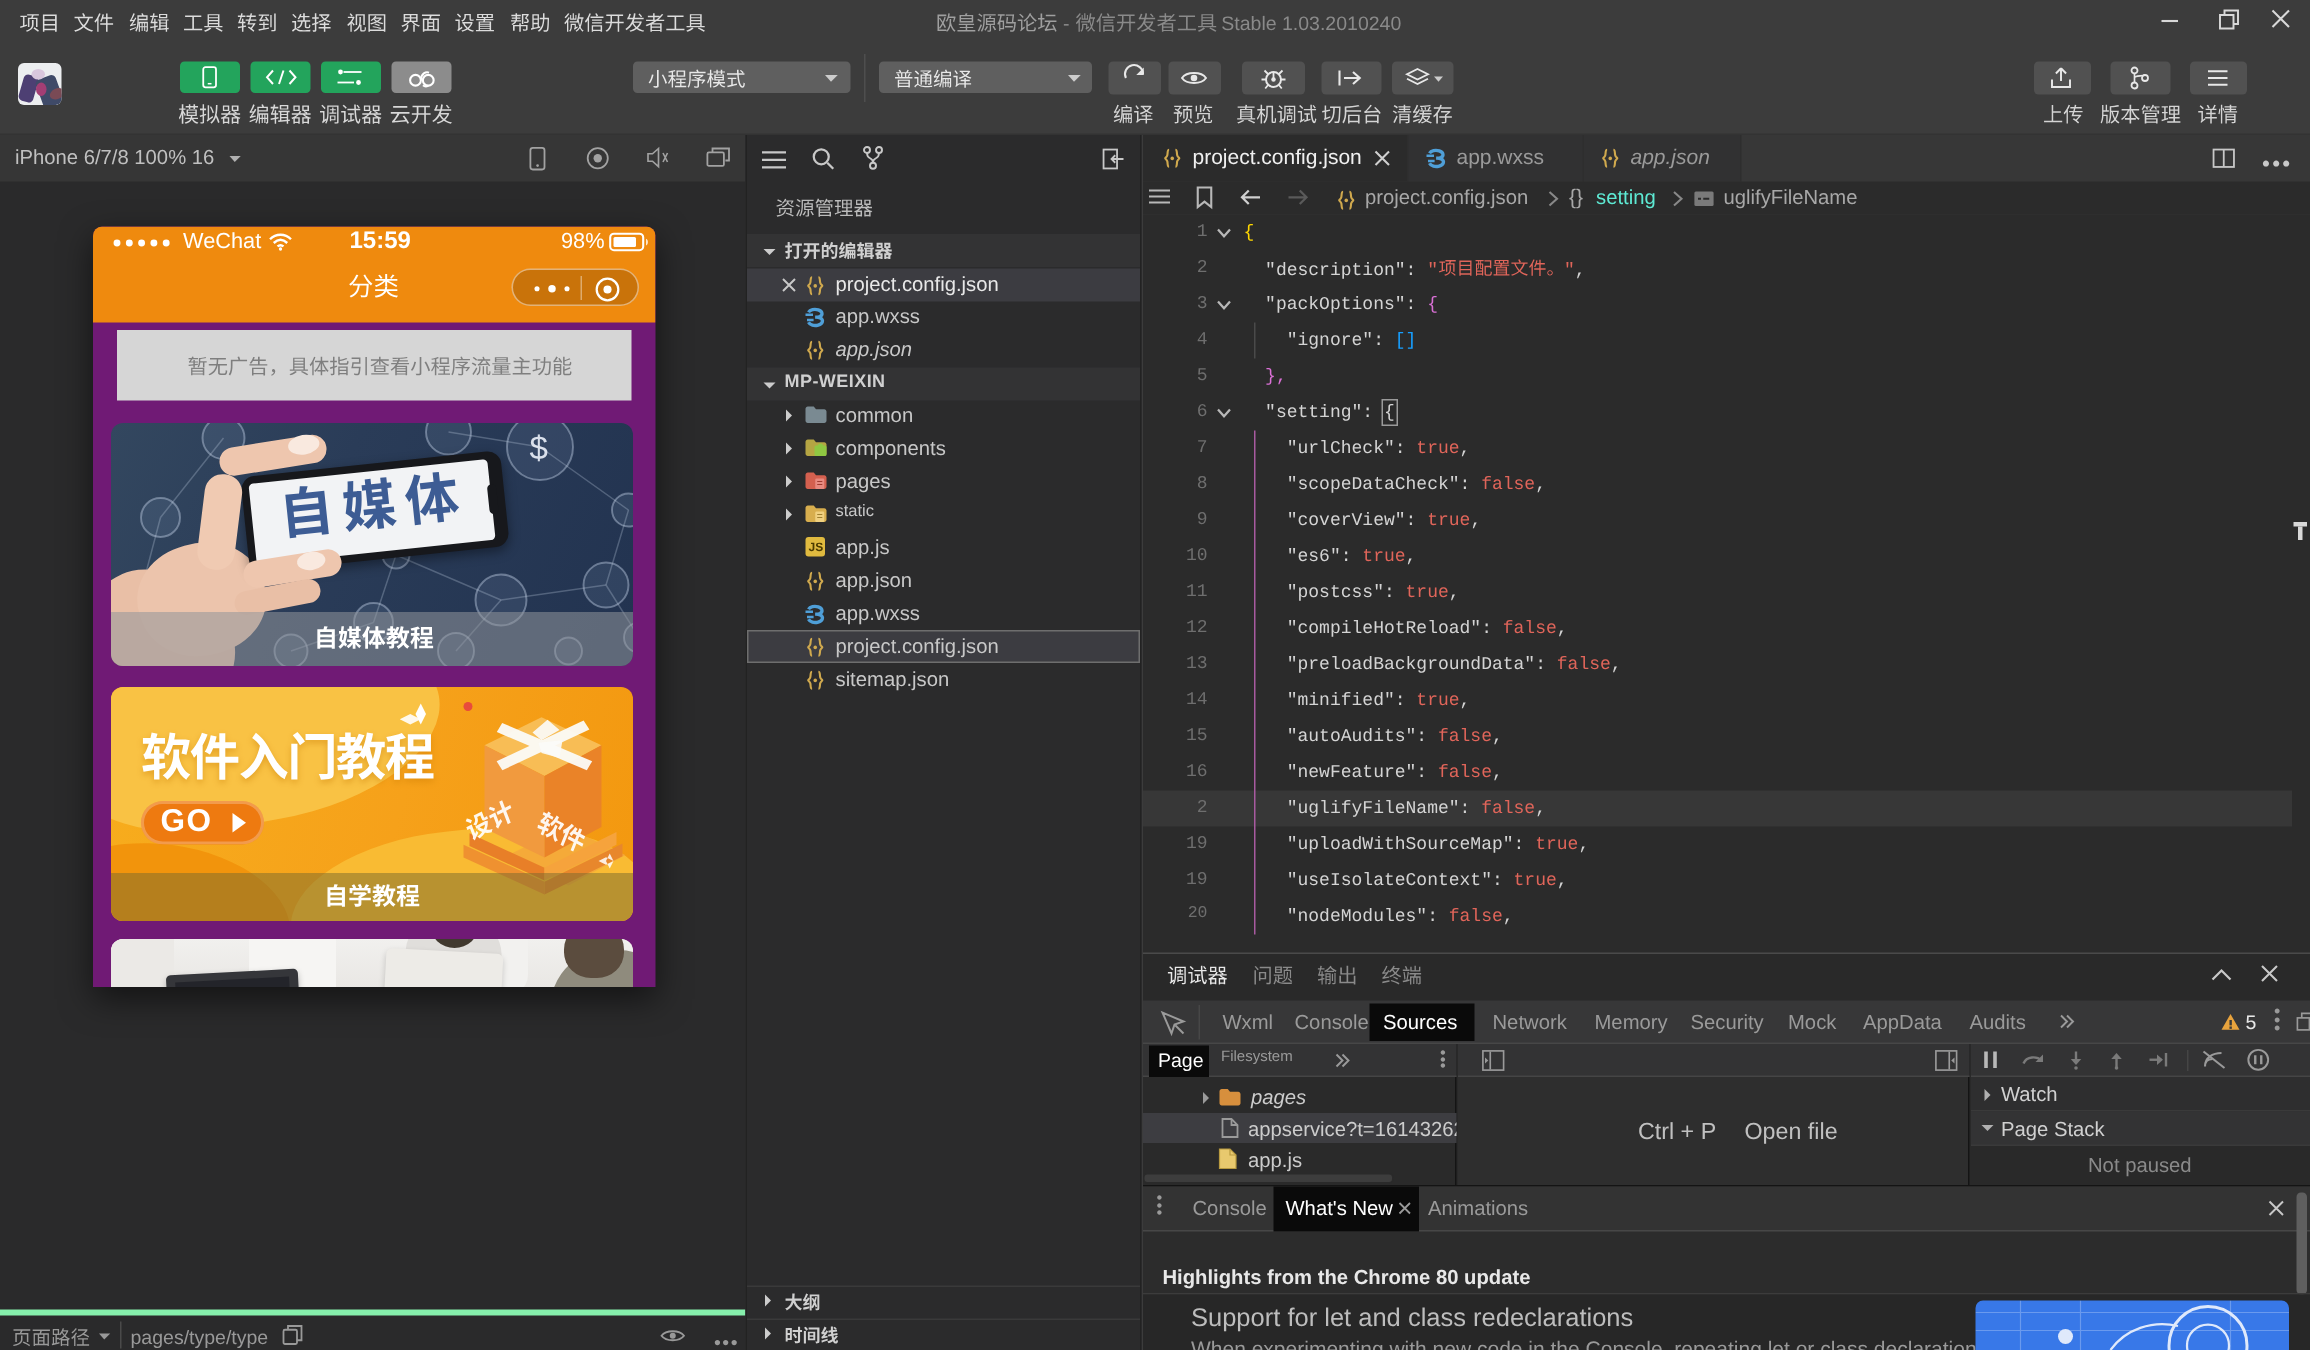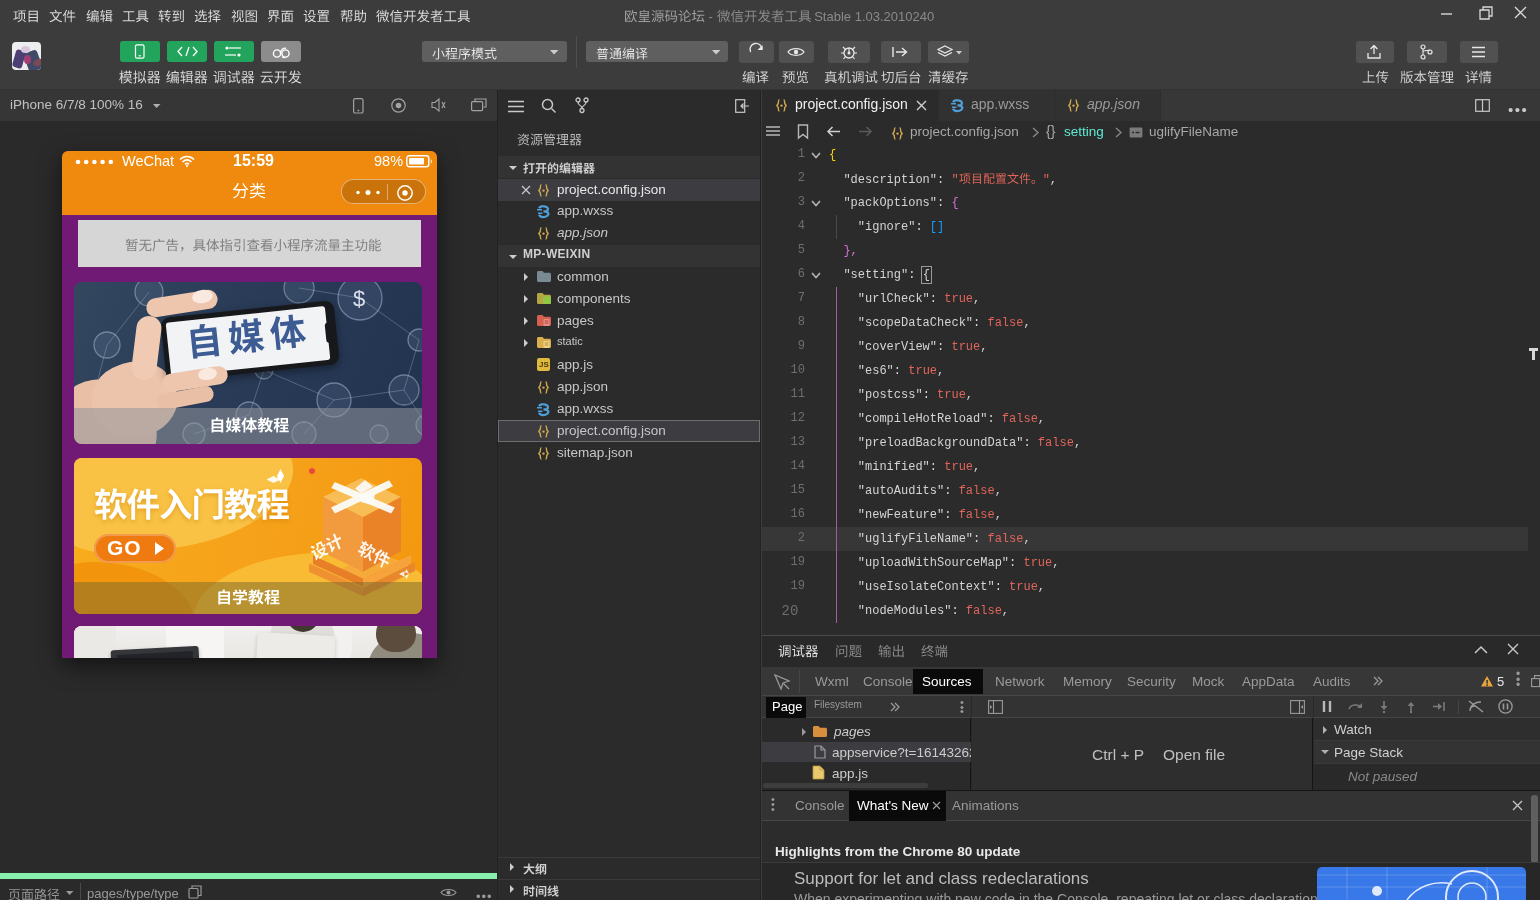--- a/index.html
+++ b/index.html
@@ -426,21 +426,21 @@
             </svg></div>
   <div class="abs" style="left:221px;top:36px"><svg style="display:inline-block;vertical-align:-1.5px;" width="25" height="12" viewBox="0 -11.0 25 12.5">
               <path d="M8.4 -9.9C9 -9.3 9.7 -8.5 10 -8L10.8 -8.5C10.4 -9 9.7 -9.8 9.1 -10.3ZM1.8 -6.5C1.9 -6.7 2.4 -6.8 3.1 -6.8L4.9 -6.8C4.1 -4.2 2.7 -2.1 0.4 -0.7C0.6 -0.6 1 -0.2 1.1 0C2.7 -1 3.9 -2.3 4.8 -3.8C5.3 -2.9 5.9 -2.1 6.6 -1.4C5.6 -0.6 4.3 -0.1 3 0.2C3.2 0.4 3.4 0.8 3.5 1C4.9 0.6 6.2 0.1 7.4 -0.8C8.5 0.1 9.9 0.7 11.5 1C11.6 0.8 11.9 0.4 12.1 0.2C10.5 -0.1 9.2 -0.6 8.1 -1.4C9.2 -2.3 10 -3.6 10.6 -5.2L9.9 -5.5L9.7 -5.4L5.5 -5.4C5.7 -5.8 5.8 -6.3 6 -6.8L11.6 -6.8L11.6 -7.7L6.2 -7.7C6.4 -8.5 6.6 -9.4 6.7 -10.4L5.7 -10.6C5.5 -9.5 5.4 -8.6 5.1 -7.7L2.9 -7.7C3.2 -8.3 3.6 -9.2 3.8 -10L2.8 -10.2C2.6 -9.2 2.1 -8.2 2 -7.9C1.8 -7.7 1.7 -7.5 1.5 -7.4C1.6 -7.2 1.8 -6.7 1.8 -6.5ZM7.4 -1.9C6.5 -2.7 5.8 -3.5 5.3 -4.5L9.3 -4.5C8.8 -3.5 8.2 -2.6 7.4 -1.9ZM17.9 -9.9L17.9 -3.2L18.8 -3.2L18.8 -9.1L22.6 -9.1L22.6 -3.2L23.5 -3.2L23.5 -9.9ZM13 -1.2L13.2 -0.3C14.4 -0.7 16 -1.2 17.5 -1.6L17.4 -2.5L15.8 -2L15.8 -5.2L17.1 -5.2L17.1 -6L15.8 -6L15.8 -8.8L17.3 -8.8L17.3 -9.7L13.2 -9.7L13.2 -8.8L14.9 -8.8L14.9 -6L13.4 -6L13.4 -5.2L14.9 -5.2L14.9 -1.7C14.2 -1.6 13.6 -1.4 13 -1.2ZM20.2 -8L20.2 -5.6C20.2 -3.6 19.8 -1.3 16.6 0.4C16.8 0.5 17.1 0.9 17.2 1C19.3 -0.1 20.3 -1.5 20.8 -3L20.8 -0.4C20.8 0.5 21.1 0.7 22 0.7L23.1 0.7C24.2 0.7 24.3 0.2 24.4 -1.8C24.2 -1.9 23.9 -2 23.7 -2.2C23.6 -0.4 23.5 -0 23.1 -0L22.1 -0C21.7 -0 21.6 -0.1 21.6 -0.5L21.6 -3.5L20.9 -3.5C21 -4.2 21.1 -4.9 21.1 -5.6L21.1 -8Z" fill="#565656"></path>
             </svg></div>
   <div class="abs" style="left:316px;top:36px"><svg style="display:inline-block;vertical-align:-1.5px;" width="25" height="12" viewBox="0 -11.0 25 12.5">
               <path d="M8.8 -9.7C9.5 -9 10.4 -8.1 10.8 -7.5L11.5 -8.1C11.1 -8.7 10.2 -9.6 9.5 -10.2ZM10.4 -5.3C10 -4.5 9.4 -3.8 8.8 -3C8.5 -3.9 8.4 -4.9 8.2 -5.9L11.8 -5.9L11.8 -6.8L8.1 -6.8C8 -7.9 8 -9.1 8 -10.4L7 -10.4C7 -9.2 7.1 -8 7.2 -6.8L4.3 -6.8L4.3 -9C5.1 -9.2 5.8 -9.3 6.4 -9.6L5.8 -10.4C4.5 -9.9 2.5 -9.5 0.8 -9.2C0.9 -9 1 -8.7 1.1 -8.4C1.8 -8.5 2.6 -8.7 3.4 -8.8L3.4 -6.8L0.7 -6.8L0.7 -5.9L3.4 -5.9L3.4 -3.7L0.5 -3.1L0.8 -2.2L3.4 -2.8L3.4 -0.2C3.4 0 3.3 0.1 3.1 0.1C2.9 0.1 2.1 0.1 1.3 0.1C1.5 0.3 1.6 0.8 1.7 1C2.7 1 3.4 1 3.8 0.8C4.2 0.7 4.3 0.4 4.3 -0.2L4.3 -3L6.6 -3.5L6.6 -4.4L4.3 -3.9L4.3 -5.9L7.3 -5.9C7.4 -4.5 7.7 -3.3 8 -2.2C7.1 -1.4 6.1 -0.7 5 -0.2C5.2 -0 5.5 0.3 5.6 0.5C6.6 0 7.5 -0.6 8.3 -1.3C8.8 0.2 9.6 1 10.6 1C11.6 1 11.9 0.4 12.1 -1.7C11.8 -1.7 11.5 -2 11.3 -2.2C11.2 -0.6 11.1 0.1 10.7 0.1C10.1 0.1 9.5 -0.7 9.1 -2C9.9 -2.9 10.7 -3.9 11.2 -5ZM19.4 -5.3C20.1 -4.4 20.9 -3.1 21.3 -2.4L22.1 -2.9C21.7 -3.6 20.8 -4.8 20.1 -5.7ZM15.5 -10.5C15.4 -9.9 15.2 -9.1 15 -8.5L13.6 -8.5L13.6 0.7L14.4 0.7L14.4 -0.3L17.9 -0.3L17.9 -8.5L15.8 -8.5C16.1 -9 16.3 -9.7 16.5 -10.4ZM14.4 -7.7L17.1 -7.7L17.1 -5L14.4 -5ZM14.4 -1.2L14.4 -4.2L17.1 -4.2L17.1 -1.2ZM20 -10.6C19.6 -8.8 18.9 -7.1 18 -6C18.3 -5.9 18.6 -5.6 18.8 -5.5C19.2 -6.1 19.6 -6.8 20 -7.7L23.2 -7.7C23.1 -2.7 22.9 -0.7 22.5 -0.3C22.3 -0.1 22.2 -0.1 21.9 -0.1C21.6 -0.1 20.9 -0.1 20.1 -0.2C20.2 0.1 20.3 0.5 20.4 0.7C21.1 0.8 21.8 0.8 22.2 0.8C22.7 0.7 23 0.6 23.2 0.2C23.7 -0.4 23.9 -2.3 24.1 -8.1C24.1 -8.2 24.1 -8.5 24.1 -8.5L20.3 -8.5C20.5 -9.1 20.7 -9.7 20.9 -10.4Z" fill="#565656"></path>
             </svg></div>
 </div>
 
 </div>
-<div class="abs" style="left:0;top:783px;width:497px;height:27px;border-top:6px solid #86efac">
+<div class="abs" style="left:0;top:783px;width:497px;height:27px;border-top:4px solid #86efac">
   <div class="abs" style="left:8px;top:6px"><svg style="display:inline-block;vertical-align:-1.6px;" width="52" height="13" viewBox="0 -11.4 52 13.0">
             <path d="M6 -6L6 -3.7C6 -2.3 5.5 -0.7 0.7 0.2C0.9 0.5 1.1 0.8 1.2 1C6.3 -0.1 7 -1.9 7 -3.6L7 -6ZM7.1 -1.4C8.6 -0.7 10.6 0.4 11.5 1.1L12.1 0.3C11.1 -0.4 9.1 -1.4 7.7 -2.1ZM2.2 -7.7L2.2 -1.7L3.2 -1.7L3.2 -6.8L9.9 -6.8L9.9 -1.7L10.9 -1.7L10.9 -7.7L6.2 -7.7C6.5 -8.2 6.7 -8.7 7 -9.3L12.2 -9.3L12.2 -10.2L1 -10.2L1 -9.3L5.8 -9.3C5.7 -8.8 5.4 -8.2 5.2 -7.7ZM18.1 -4.3L20.8 -4.3L20.8 -2.9L18.1 -2.9ZM18.1 -5.1L18.1 -6.6L20.8 -6.6L20.8 -5.1ZM18.1 -2.1L20.8 -2.1L20.8 -0.6L18.1 -0.6ZM13.8 -10.1L13.8 -9.1L18.8 -9.1C18.7 -8.6 18.5 -8 18.4 -7.5L14.4 -7.5L14.4 1L15.3 1L15.3 0.4L23.7 0.4L23.7 1L24.6 1L24.6 -7.5L19.4 -7.5L19.9 -9.1L25.3 -9.1L25.3 -10.1ZM15.3 -0.6L15.3 -6.6L17.2 -6.6L17.2 -0.6ZM23.7 -0.6L21.7 -0.6L21.7 -6.6L23.7 -6.6ZM28 -9.5L30.5 -9.5L30.5 -7.2L28 -7.2ZM26.5 -0.5L26.7 0.4C28 0.1 29.9 -0.4 31.7 -0.8L31.6 -1.7L29.9 -1.3L29.9 -3.6L31.3 -3.6C31.4 -3.4 31.6 -3.2 31.7 -3C32 -3.1 32.3 -3.2 32.5 -3.4L32.5 1L33.4 1L33.4 0.5L36.7 0.5L36.7 1L37.6 1L37.6 -3.3L38 -3.1C38.2 -3.4 38.5 -3.8 38.6 -4C37.5 -4.4 36.5 -5.1 35.7 -5.9C36.5 -6.9 37.2 -8 37.6 -9.4L37 -9.6L36.8 -9.6L34.3 -9.6C34.4 -10 34.6 -10.3 34.7 -10.7L33.8 -10.9C33.3 -9.4 32.4 -7.9 31.4 -6.9L31.4 -10.4L27.2 -10.4L27.2 -6.4L29 -6.4L29 -1.1L28 -0.9L28 -5.1L27.2 -5.1L27.2 -0.7ZM33.4 -0.3L33.4 -2.8L36.7 -2.8L36.7 -0.3ZM36.4 -8.7C36 -7.9 35.6 -7.2 35 -6.6C34.5 -7.2 34.1 -7.9 33.7 -8.5L33.9 -8.7ZM33.1 -3.7C33.8 -4.1 34.5 -4.6 35.1 -5.2C35.6 -4.7 36.3 -4.1 37 -3.7ZM34.5 -5.9C33.6 -5 32.6 -4.3 31.5 -3.9L31.5 -4.5L29.9 -4.5L29.9 -6.4L31.4 -6.4L31.4 -6.8C31.6 -6.6 31.9 -6.4 32.1 -6.2C32.5 -6.6 32.9 -7.1 33.3 -7.7C33.6 -7.1 34 -6.5 34.5 -5.9ZM42.3 -10.9C41.8 -10 40.7 -8.9 39.6 -8.2C39.8 -8 40.1 -7.6 40.2 -7.4C41.3 -8.2 42.5 -9.4 43.3 -10.5ZM44 -10.2L44 -9.3L49 -9.3C47.7 -7.6 45.2 -6.2 43.1 -5.5C43.3 -5.3 43.5 -4.9 43.6 -4.7C44.9 -5.1 46.2 -5.8 47.4 -6.6C48.6 -6.1 50.1 -5.3 50.9 -4.8L51.4 -5.6C50.7 -6 49.4 -6.7 48.2 -7.2C49.2 -8 50 -8.9 50.5 -9.9L49.8 -10.3L49.6 -10.2ZM44 -4.3L44 -3.4L46.9 -3.4L46.9 -0.2L43.2 -0.2L43.2 0.7L51.4 0.7L51.4 -0.2L47.8 -0.2L47.8 -3.4L50.7 -3.4L50.7 -4.3ZM42.6 -8C41.8 -6.7 40.6 -5.3 39.5 -4.5C39.6 -4.3 39.9 -3.8 40 -3.5C40.4 -3.9 40.9 -4.4 41.4 -4.8L41.4 1L42.3 1L42.3 -6C42.7 -6.6 43.1 -7.1 43.4 -7.7Z" fill="#999999"></path>
           </svg></div>
   <svg class="abs" style="left:66px;top:12px" width="8" height="5">
           <path d="M0 0l3.5 4L7.5 0z" fill="#999"></path>
         </svg>
   <div class="abs" style="left:80px;top:4px;width:1px;height:18px;background:#4a4a4a"></div>
   <span class="abs" style="left:87px;top:7px;color:#999;font-size:13px">pages/type/type</span>
   <svg class="abs" style="left:188px;top:6px" width="14" height="14">
           <rect x="1" y="3.5" width="9" height="9.5" rx="1" fill="none" stroke="#999" stroke-width="1.2"></rect>
@@ -690,21 +690,21 @@
     <div class="abs" style="left:829px;top:483px;white-space:pre;font-family:'Liberation Mono',monospace;font-size:12px;line-height:16px">    <span style="color:#d4d4d4">"autoAudits"</span><span style="color:#d4d4d4">: </span><span style="color:#e0655a">false</span><span style="color:#d4d4d4">,</span></div>
     <div class="abs" style="left:775px;top:507px;width:30px;text-align:right;color:#6e6e6e;font-family:'Liberation Mono',monospace;font-size:12px">16</div>
     <div class="abs" style="left:829px;top:507px;white-space:pre;font-family:'Liberation Mono',monospace;font-size:12px;line-height:16px">    <span style="color:#d4d4d4">"newFeature"</span><span style="color:#d4d4d4">: </span><span style="color:#e0655a">false</span><span style="color:#d4d4d4">,</span></div>
     <div class="abs" style="left:762px;top:527px;width:766px;height:24px;background:#373737"></div>
     <div class="abs" style="left:775px;top:531px;width:30px;text-align:right;color:#6e6e6e;font-family:'Liberation Mono',monospace;font-size:12px">2</div>
     <div class="abs" style="left:829px;top:531px;white-space:pre;font-family:'Liberation Mono',monospace;font-size:12px;line-height:16px">    <span style="color:#d4d4d4">"uglifyFileName"</span><span style="color:#d4d4d4">: </span><span style="color:#e0655a">false</span><span style="color:#d4d4d4">,</span></div>
     <div class="abs" style="left:775px;top:555px;width:30px;text-align:right;color:#6e6e6e;font-family:'Liberation Mono',monospace;font-size:12px">19</div>
     <div class="abs" style="left:829px;top:555px;white-space:pre;font-family:'Liberation Mono',monospace;font-size:12px;line-height:16px">    <span style="color:#d4d4d4">"uploadWithSourceMap"</span><span style="color:#d4d4d4">: </span><span style="color:#e0655a">true</span><span style="color:#d4d4d4">,</span></div>
     <div class="abs" style="left:775px;top:579px;width:30px;text-align:right;color:#6e6e6e;font-family:'Liberation Mono',monospace;font-size:12px">19</div>
     <div class="abs" style="left:829px;top:579px;white-space:pre;font-family:'Liberation Mono',monospace;font-size:12px;line-height:16px">    <span style="color:#d4d4d4">"useIsolateContext"</span><span style="color:#d4d4d4">: </span><span style="color:#e0655a">true</span><span style="color:#d4d4d4">,</span></div>
-    <div class="abs" style="left:775px;top:603px;width:30px;text-align:center;color:#6e6e6e;font-family:'Liberation Mono',monospace;font-size:14px">20</div>
+    <div class="abs" style="left:775px;top:603px;width:30px;text-align:right;color:#6e6e6e;font-family:'Liberation Mono',monospace;font-size:11px">20</div>
     <div class="abs" style="left:829px;top:603px;white-space:pre;font-family:'Liberation Mono',monospace;font-size:12px;line-height:16px">    <span style="color:#d4d4d4">"nodeModules"</span><span style="color:#d4d4d4">: </span><span style="color:#e0655a">false</span><span style="color:#d4d4d4">,</span></div>
     <div class="abs" style="left:836px;top:215px;width:1px;height:24px;background:#4a4a4a"></div>
     <div class="abs" style="left:836px;top:287px;width:1px;height:336px;background:#a85aa0"></div>
     <div class="abs" style="left:1529px;top:348px;width:9px;height:3px;background:#d8d8d8"></div>
     <div class="abs" style="left:1532px;top:351px;width:3px;height:9px;background:#d8d8d8"></div>
     <div class="abs" style="left:762px;top:635px;width:778px;height:265px;background:#292929;border-top:1px solid #4a4a4a"></div>
     <div class="abs" style="left:778px;top:642px"><svg style="display:inline-block;vertical-align:-1.6px;" width="40" height="14" viewBox="0 -11.9 40 13.5">
         <path d="M1.4 -10.4C2.1 -9.8 3.1 -8.9 3.5 -8.3L4.2 -9C3.7 -9.6 2.8 -10.4 2.1 -11ZM0.6 -7.1L0.6 -6.1L2.5 -6.1L2.5 -1.4C2.5 -0.7 2 -0.2 1.7 0C1.9 0.2 2.2 0.5 2.4 0.7C2.5 0.5 2.9 0.2 4.7 -1.2C4.5 -0.6 4.2 0 3.8 0.5C4 0.6 4.4 0.9 4.6 1.1C5.9 -0.8 6.1 -3.6 6.1 -5.7L6.1 -9.8L11.6 -9.8L11.6 -0.1C11.6 0.1 11.5 0.1 11.3 0.1C11.1 0.1 10.5 0.1 9.8 0.1C9.9 0.4 10 0.8 10.1 1C11 1 11.6 1 12 0.9C12.4 0.7 12.5 0.4 12.5 -0.1L12.5 -10.7L5.2 -10.7L5.2 -5.7C5.2 -4.4 5.1 -2.9 4.8 -1.5C4.6 -1.7 4.5 -2 4.5 -2.2L3.5 -1.5L3.5 -7.1ZM8.4 -9.4L8.4 -8.3L6.9 -8.3L6.9 -7.5L8.4 -7.5L8.4 -6.1L6.6 -6.1L6.6 -5.4L11 -5.4L11 -6.1L9.2 -6.1L9.2 -7.5L10.7 -7.5L10.7 -8.3L9.2 -8.3L9.2 -9.4ZM6.9 -4.3L6.9 -0.5L7.7 -0.5L7.7 -1.1L10.5 -1.1L10.5 -4.3ZM7.7 -3.5L9.8 -3.5L9.8 -1.9L7.7 -1.9ZM15.1 -10.5C15.8 -9.9 16.7 -9 17.1 -8.5L17.8 -9.2C17.4 -9.7 16.5 -10.5 15.8 -11.1ZM24 -10.7C24.6 -10.2 25.2 -9.3 25.4 -8.8L26.2 -9.3C25.9 -9.8 25.3 -10.6 24.7 -11.2ZM14.2 -7.1L14.2 -6.1L16.1 -6.1L16.1 -1.3C16.1 -0.7 15.6 -0.3 15.4 -0.1C15.6 0.1 15.8 0.5 15.9 0.7C16.1 0.5 16.5 0.2 18.8 -1.3C18.7 -1.5 18.6 -1.9 18.5 -2.2L17 -1.2L17 -7.1ZM22.6 -11.3L22.6 -8.5L18.2 -8.5L18.2 -7.6L22.7 -7.6C22.9 -2.5 23.6 1 25.2 1C25.7 1 26.3 0.5 26.6 -1.8C26.4 -1.9 25.9 -2.2 25.7 -2.4C25.7 -1 25.5 -0.3 25.3 -0.3C24.4 -0.3 23.9 -3.4 23.7 -7.6L26.4 -7.6L26.4 -8.5L23.6 -8.5C23.6 -9.4 23.6 -10.3 23.6 -11.3ZM18.4 -0.8L18.6 0.1C19.8 -0.2 21.2 -0.6 22.7 -1.1L22.5 -2L21 -1.5L21 -4.6L22.2 -4.6L22.2 -5.6L18.6 -5.6L18.6 -4.6L20 -4.6L20 -1.3ZM29.6 -9.9L31.9 -9.9L31.9 -8L29.6 -8ZM35.4 -9.9L37.8 -9.9L37.8 -8L35.4 -8ZM35.3 -6.5C35.9 -6.3 36.5 -6 37 -5.7L33.1 -5.7C33.4 -6.1 33.7 -6.5 33.9 -7L32.9 -7.2L32.9 -10.7L28.7 -10.7L28.7 -7.1L32.8 -7.1C32.6 -6.6 32.3 -6.1 31.9 -5.7L27.7 -5.7L27.7 -4.8L31 -4.8C30.1 -4 28.9 -3.2 27.4 -2.7C27.6 -2.5 27.9 -2.1 28 -1.9L28.7 -2.2L28.7 1.1L29.7 1.1L29.7 0.7L31.9 0.7L31.9 1L32.9 1L32.9 -3.1L30.3 -3.1C31.1 -3.6 31.8 -4.2 32.3 -4.8L34.9 -4.8C35.4 -4.1 36.2 -3.6 37 -3.1L34.5 -3.1L34.5 1.1L35.4 1.1L35.4 0.7L37.8 0.7L37.8 1L38.8 1L38.8 -2.2L39.5 -2C39.6 -2.2 39.9 -2.6 40.1 -2.8C38.7 -3.2 37.1 -3.9 36.1 -4.8L39.8 -4.8L39.8 -5.7L37.4 -5.7L37.8 -6.1C37.4 -6.4 36.5 -6.8 35.8 -7.1ZM34.5 -10.7L34.5 -7.1L38.8 -7.1L38.8 -10.7ZM29.7 -0.2L29.7 -2.2L31.9 -2.2L31.9 -0.2ZM35.4 -0.2L35.4 -2.2L37.8 -2.2L37.8 -0.2Z" fill="#e8e8e8"></path>
       </svg></div>
     <div class="abs" style="left:835px;top:642px"><svg style="display:inline-block;vertical-align:-1.6px;" width="27" height="14" viewBox="0 -11.9 27 13.5">
@@ -830,21 +830,21 @@
     <div class="abs" style="left:1314px;top:718px;width:226px;height:23px;background:#2e2e2f;border-bottom:1px solid #3a3a3a"></div>
     <svg class="abs" style="left:1322px;top:725px" width="6" height="10">
       <path d="M1 1l4 4-4 4z" fill="#b0b0b0"></path>
     </svg>
     <span class="abs" style="left:1334px;top:722px;color:#d0d0d0;font-size:13.5px">Watch</span>
     <div class="abs" style="left:1314px;top:741px;width:226px;height:23px;background:#333334;border-bottom:1px solid #3a3a3a"></div>
     <svg class="abs" style="left:1320px;top:749px" width="10" height="6">
       <path d="M1 1l4 4 4-4z" fill="#b0b0b0"></path>
     </svg>
     <span class="abs" style="left:1334px;top:745px;color:#d0d0d0;font-size:13.5px">Page Stack</span>
-    <span class="abs" style="left:1348px;top:769px;color:#8a8a8a;font-size:13.5px;font-style:italic">Not paused</span>
+    <span class="abs" style="left:1392px;top:769px;color:#8a8a8a;font-size:13.5px;">Not paused</span>
     <div class="abs" style="left:762px;top:790px;width:778px;height:110px;background:#2c2c2c;border-top:1px solid #141414"></div>
     <div class="abs" style="left:762px;top:791px;width:778px;height:30px;background:#333333;border-bottom:1px solid #474747"></div>
     <div class="abs" style="left:771px;top:797px;width:3px;color:#9a9a9a;font-size:11px;line-height:5px">•<br>•<br>•</div>
     <span class="abs" style="left:795px;top:798px;color:#9a9a9a;font-size:13.5px">Console</span>
     <div class="abs" style="left:849px;top:791px;width:97px;height:30px;background:#0a0a0a"></div>
     <span class="abs" style="left:857px;top:798px;color:#ffffff;font-size:13.5px">What's New</span>
     <svg class="abs" style="left:932px;top:801px" width="9" height="9">
       <path d="M1 1l7 7M8 1L1 8" stroke="#9a9a9a" stroke-width="1.2"></path>
     </svg>
     <span class="abs" style="left:952px;top:798px;color:#9a9a9a;font-size:13.5px">Animations</span>

